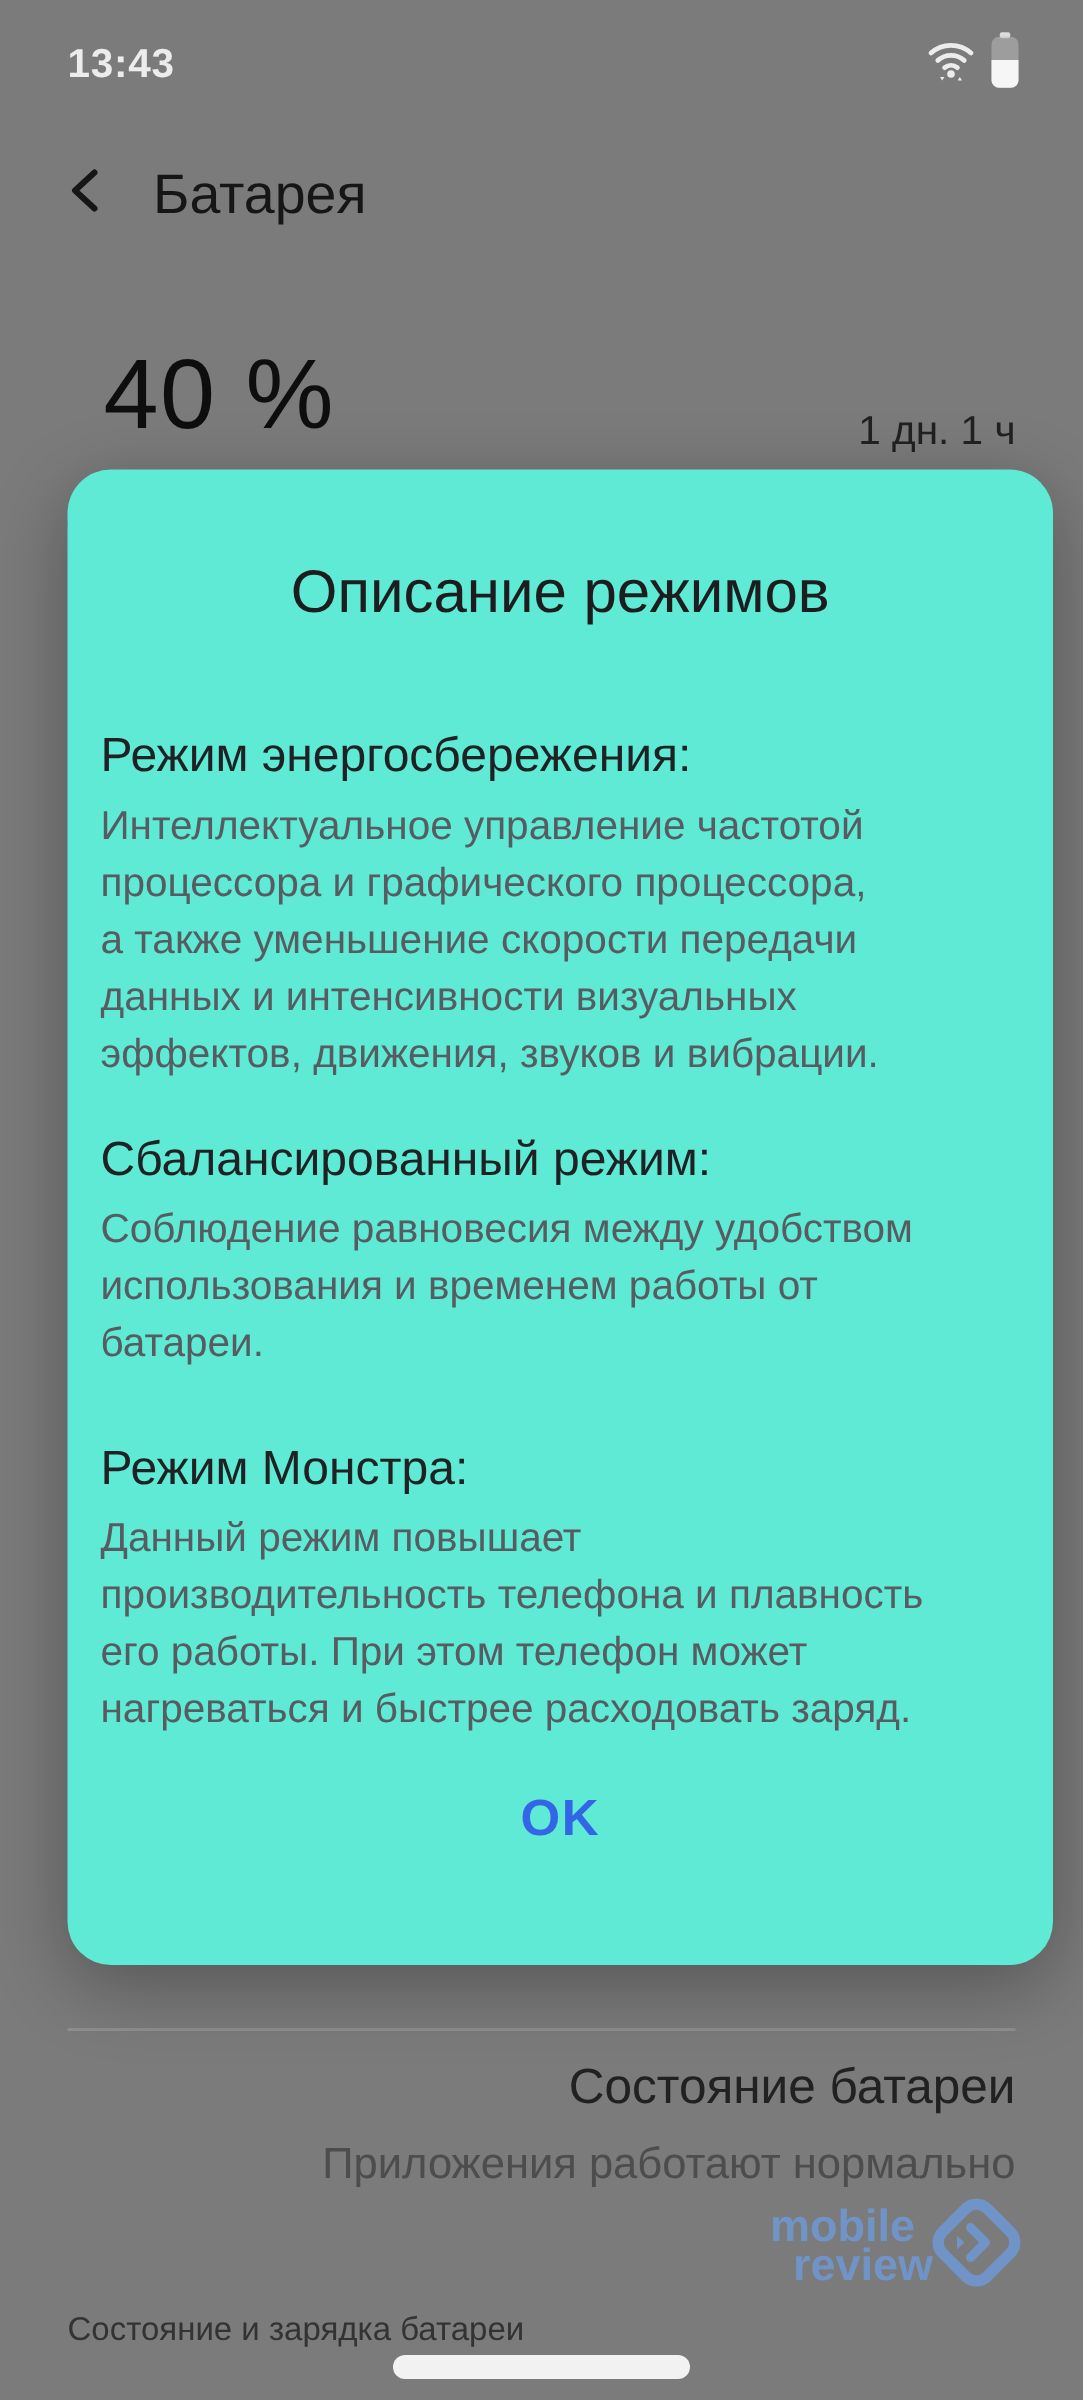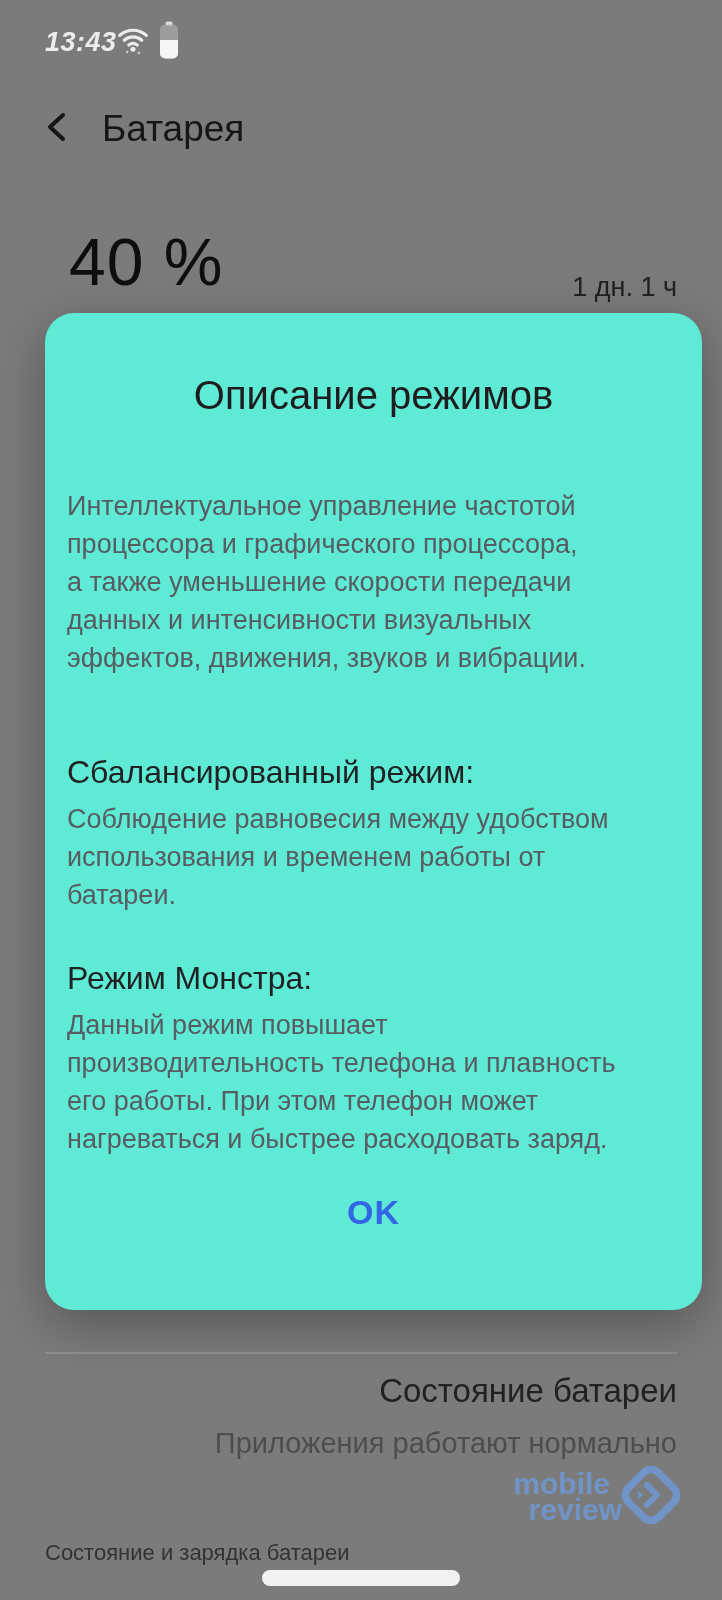--- a/index.html
+++ b/index.html
@@ -6,21 +6,21 @@
   body { background:#333; font-family:"Liberation Sans", sans-serif; }
   .screen {
     position:relative; width:722px; height:1600px; margin:0 auto;
     background:#7b7b7b; overflow:hidden;
     font-family:"Liberation Sans", sans-serif;
   }
 
   
   .statusbar {
     position:absolute; top:22px; left:45px; right:42px; height:40px;
-    display:flex; justify-content:flex-start; align-items:center;font-style:italic;
+    display:flex; justify-content:space-between; align-items:center;
   }
   .status-time { font-size:27px; font-weight:bold; color:#ececec; letter-spacing:.5px; }
   .status-icons { display:flex; align-items:center; gap:10px; }
 
   .appbar {
     position:absolute; top:108px; left:42px; display:flex; align-items:center; gap:30px;
   }
   .appbar-title { font-size:37px; color:#161616; }
 
   .battery-percent {
@@ -157,20 +157,21 @@
   <div class="clipped-item">
     <div class="clipped-item-text">Состояние и зарядка батареи</div>
   </div>
 
   <div class="nav-pill"></div>
 
   <div class="dialog">
     <div class="dialog-title">Описание режимов</div>
 
     <div class="dlg-section dlg-section-1">
+      <div class="dlg-heading">Режим энергосбережения:</div>
       <div class="dlg-body">Интеллектуальное управление частотой
 процессора и графического процессора,
 а также уменьшение скорости передачи
 данных и интенсивности визуальных
 эффектов, движения, звуков и вибрации.</div>
     </div>
 
     <div class="dlg-section dlg-section-2">
       <div class="dlg-heading">Сбалансированный режим:</div>
       <div class="dlg-body">Соблюдение равновесия между удобством

